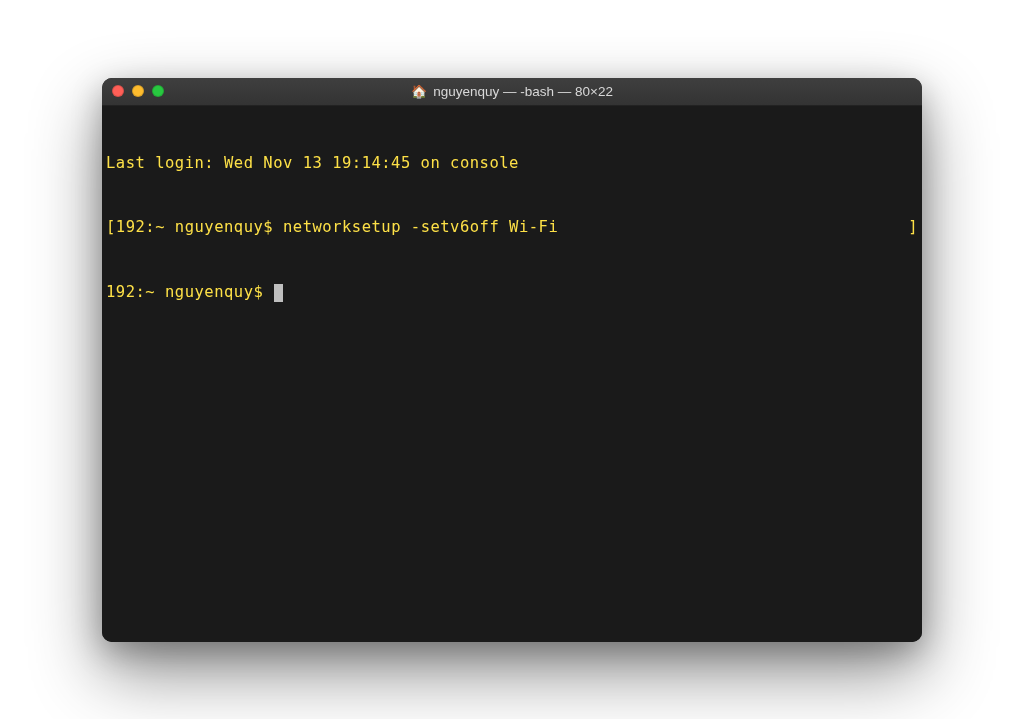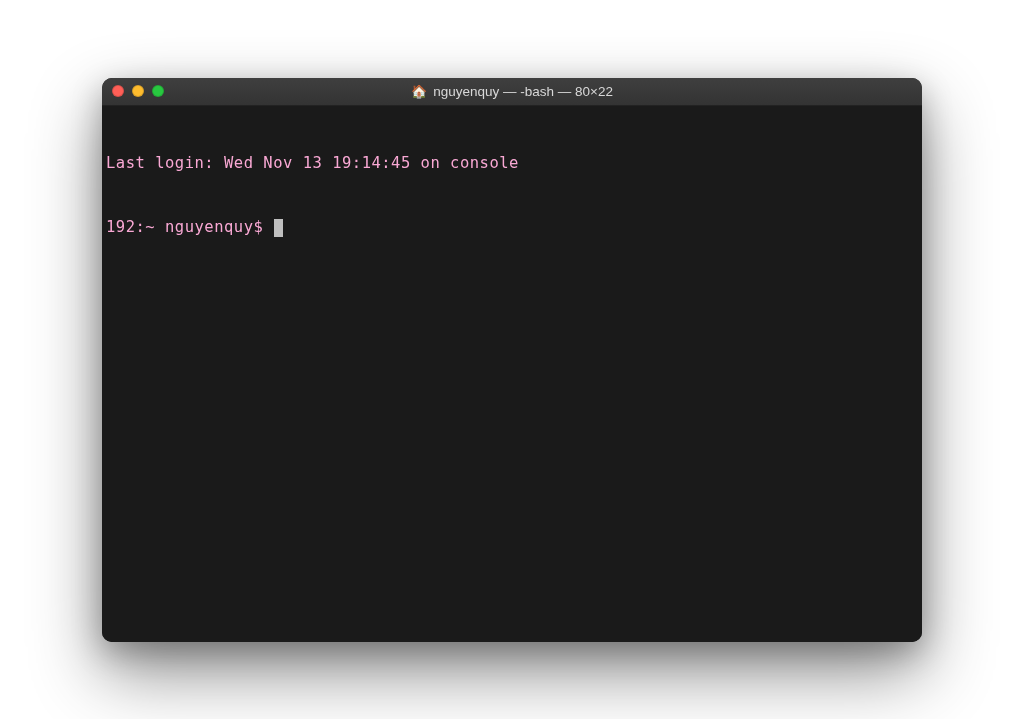--- a/index.html
+++ b/index.html
@@ -61,21 +61,21 @@
       font-size: 13px;
       line-height: 1;
     }
     .terminal-body {
       flex: 1;
       background: #1a1a1a;
       padding: 5px 4px;
       font-family: "SF Mono", Menlo, Monaco, Consolas, monospace;
       font-size: 15.5px;
       line-height: 1.38;
-      color: #f9a8d4;
+      color: #fde047;
       letter-spacing: 0.5px;
       white-space: pre;
       position: relative;
     }
     .line { display: block; }
     .bracket-line {
       display: flex;
       justify-content: space-between;
     }
     .cursor {
@@ -99,15 +99,19 @@
       <div class="light green"></div>
     </div>
     <div class="title">
       <span class="home-icon">🏠</span>
       <span>nguyenquy — -bash — 80×22</span>
     </div>
   </div>
 
   <div class="terminal-body">
     <span class="line">Last login: Wed Nov 13 19:14:45 on console</span>
+    <span class="line bracket-line">
+      <span><span>[</span><span>192:~ nguyenquy$ </span><span>networksetup -setv6off Wi-Fi</span></span>
+      <span>]</span>
+    </span>
     <span class="line"><span>192:~ nguyenquy$ </span><span class="cursor"></span></span>
   </div>
 </div>
 
 </body></html>

